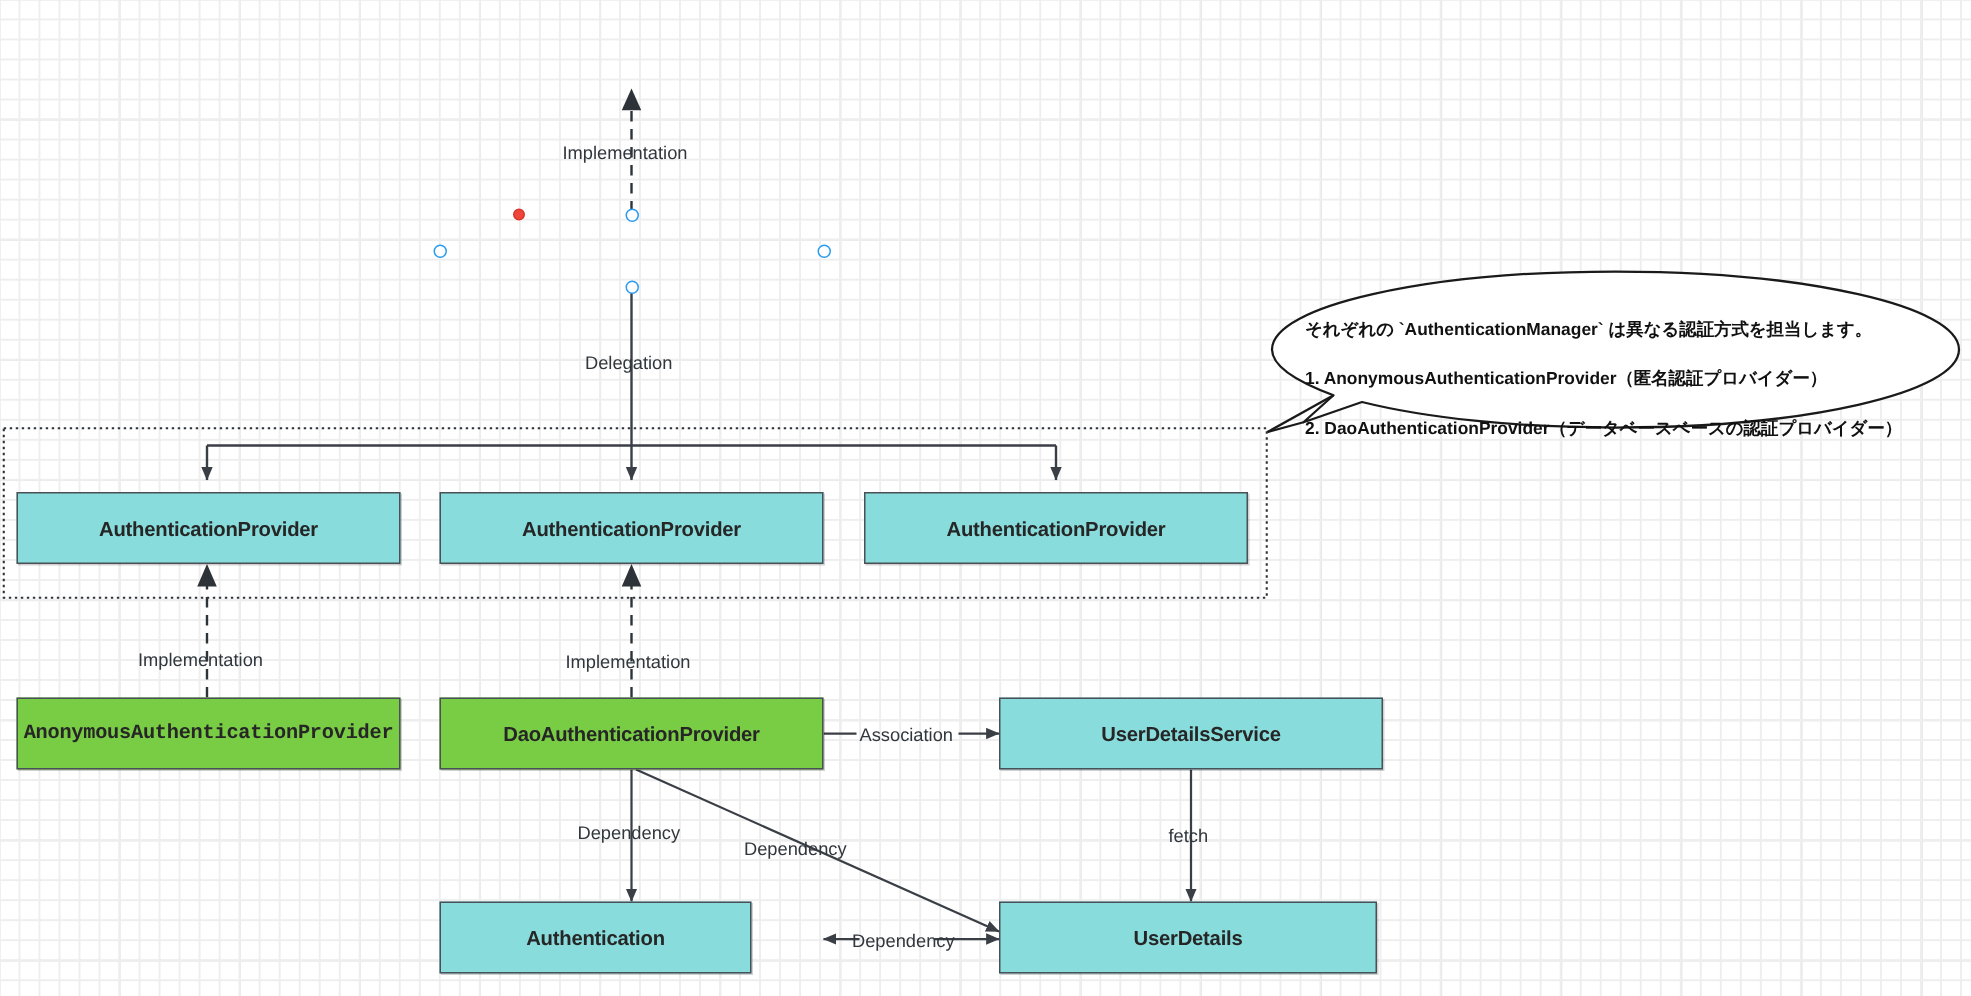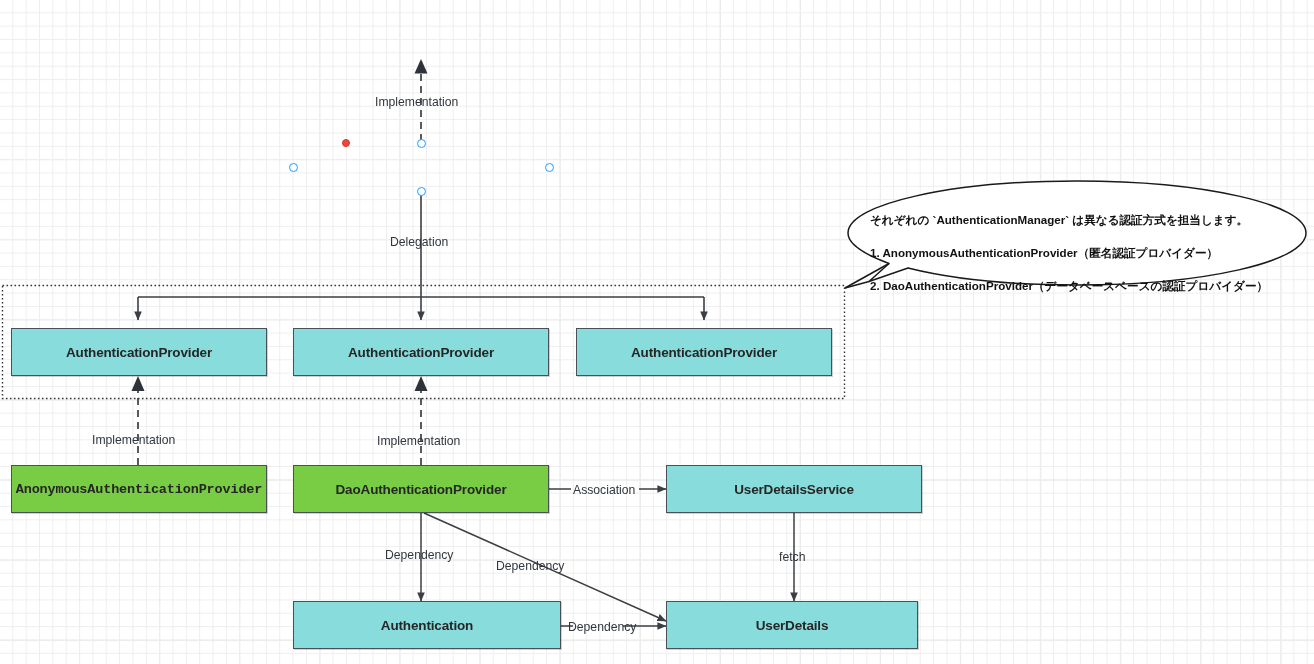--- a/index.html
+++ b/index.html
@@ -194,21 +194,21 @@
   </div>
 
   <div class="node green" style="left:293px; top:465px; width:256px; height:48px;">
     <span>DaoAuthenticationProvider</span>
   </div>
 
   <div class="node cyan" style="left:666px; top:465px; width:256px; height:48px;">
     <span>UserDetailsService</span>
   </div>
 
-  <div class="node cyan" style="left:293px; top:601px; width:268px; height:48px;">
+  <div class="node cyan" style="left:293px; top:601px; width:208px; height:48px;">
     <span>Authentication</span>
   </div>
 
   <div class="node cyan" style="left:666px; top:601px; width:252px; height:48px;">
     <span>UserDetails</span>
   </div>
 
   <div class="edge-label" style="left:375px; top:96px;">Implementation</div>
   <div class="edge-label" style="left:390px; top:236px;">Delegation</div>
   <div class="edge-label" style="left:92px; top:434px;">Implementation</div>

